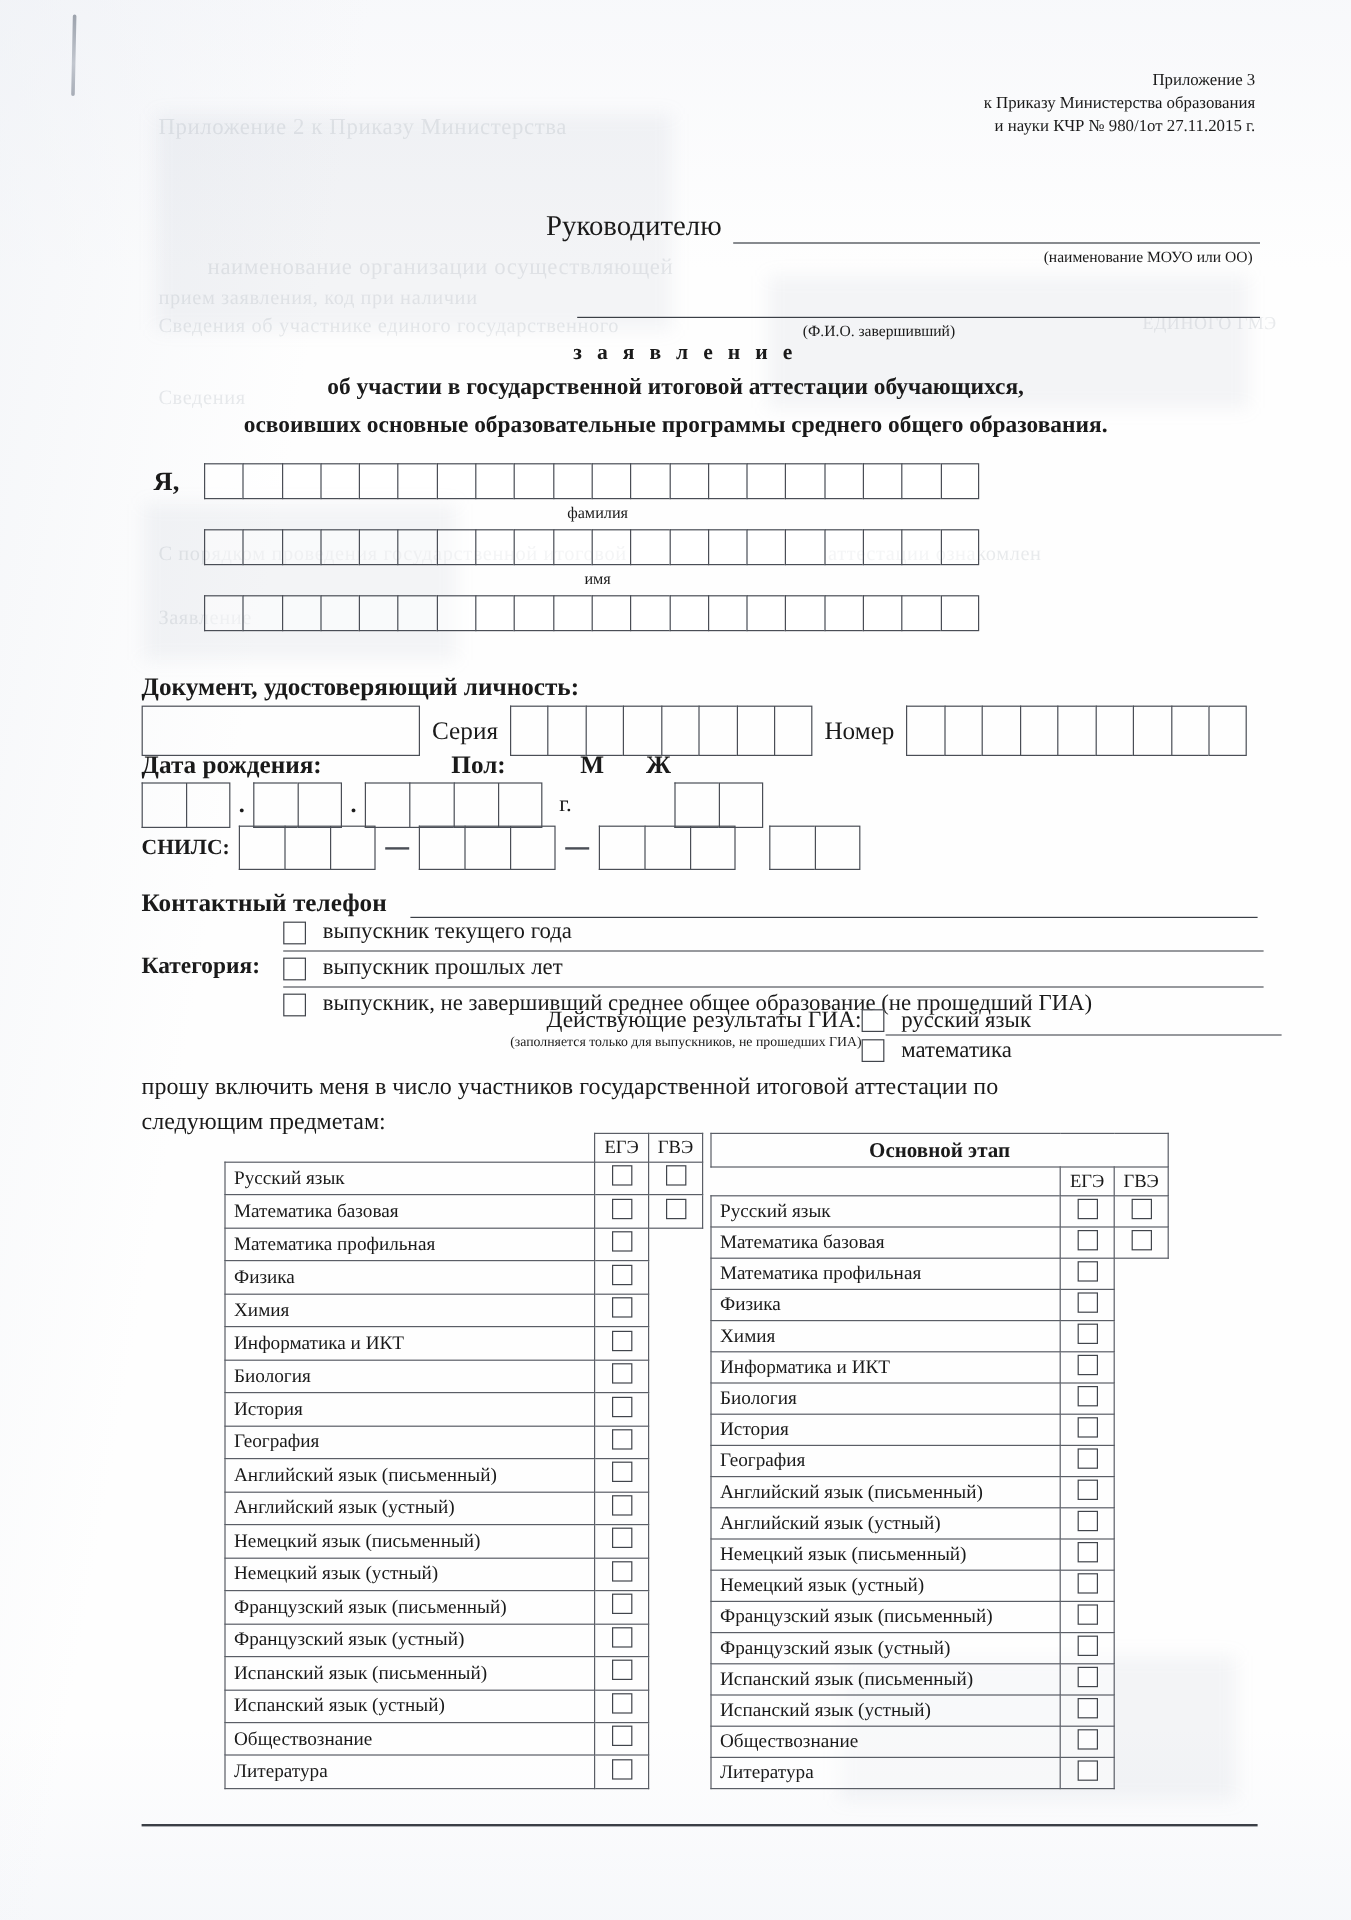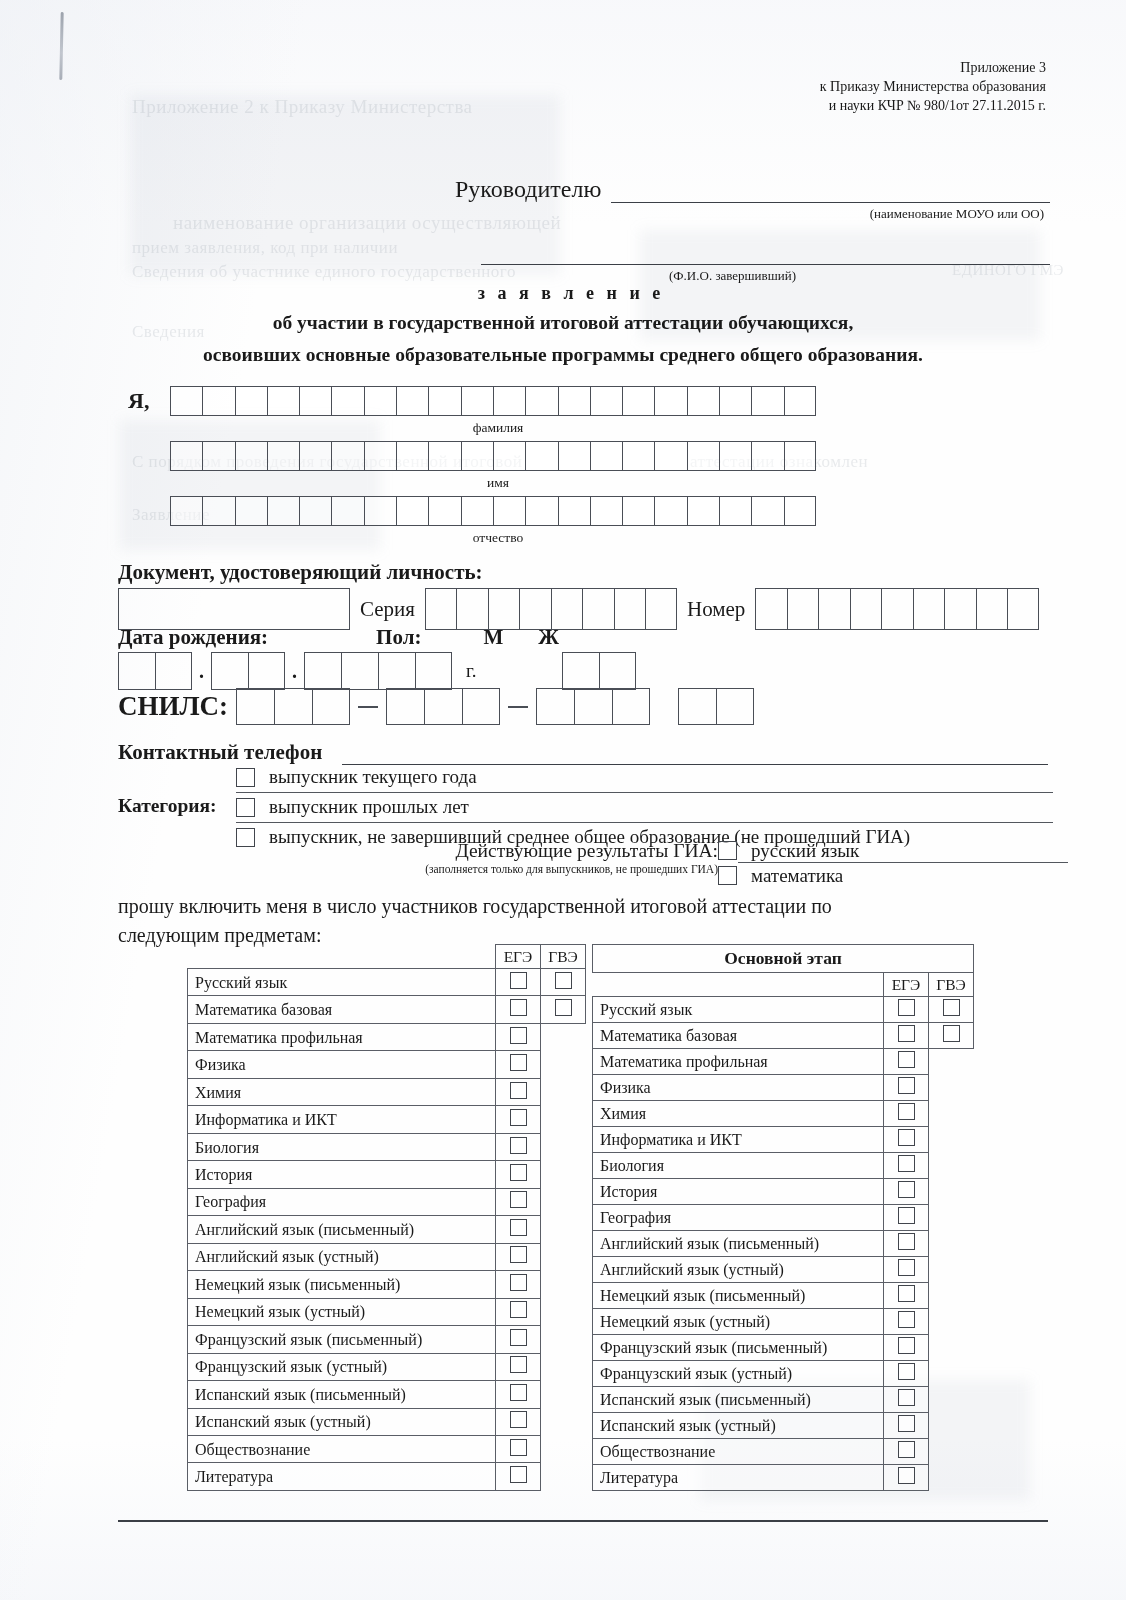--- a/index.html
+++ b/index.html
@@ -125,21 +125,21 @@
   .g-lbl{font-size:19px;margin-left:14px;}
   .sex-cells{margin-left:86px;display:flex;}
   .cell-md{
     width:37px;height:38px;border:1.4px solid #4a4e56;
     border-right-width:0;box-sizing:border-box;
   }
   .cell-md:last-child{border-right-width:1.4px;}
 
   
   .snils-blk{position:absolute;left:118px;top:688px;display:flex;align-items:center;}
-  .snils-lbl{font-size:27px;font-weight:bold;margin-right:8px;font-family:Liberation Serif, serif;}
+  .snils-lbl{font-size:18px;font-weight:bold;margin-right:8px;font-family:Liberation Serif, serif;}
   .dash{width:20px;height:2px;background:#4a4e56;margin:0 8px;}
   .grp{display:flex;}
   .grp .cell-md{width:38px;height:37px;}
   .grp.gap{margin-left:28px;}
 
   
   .phone-blk{position:absolute;left:118px;top:740px;width:930px;display:flex;align-items:flex-end;gap:20px;}
   .phone-lbl{font-size:21px;font-weight:bold;white-space:nowrap;}
 
   
@@ -333,21 +333,20 @@
           <span class="cell"></span>
           <span class="cell"></span>
           <span class="cell"></span>
           <span class="cell"></span>
           <span class="cell"></span>
           <span class="cell"></span>
           <span class="cell"></span>
           <span class="cell"></span>
         </span>
     </div>
-    <div class="fio-cap">отчество</div>
   </div>
 
   <div class="doc-blk">
     <div class="doc-title">Документ, удостоверяющий личность:</div>
     <div class="doc-row">
       <span class="docbox"></span>
       <span class="lbl">Серия</span>
       <span class="cells">
           <span class="cell-sm"></span>
           <span class="cell-sm"></span>

